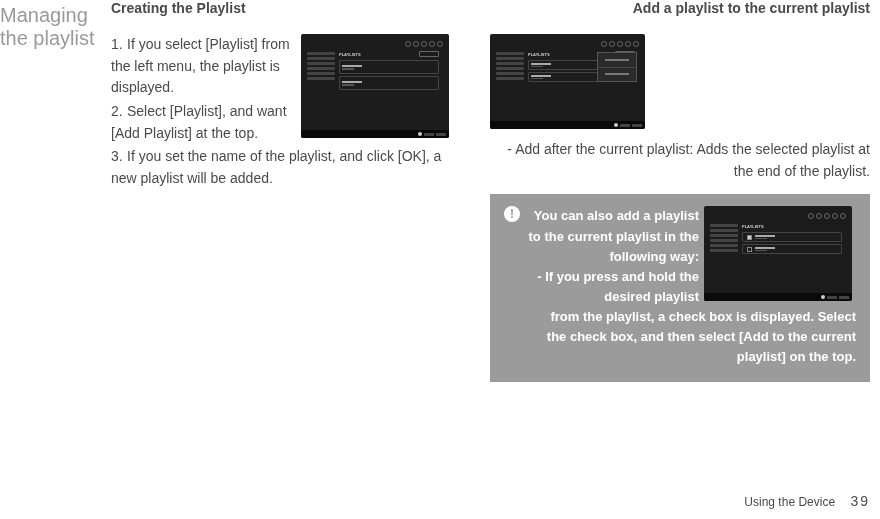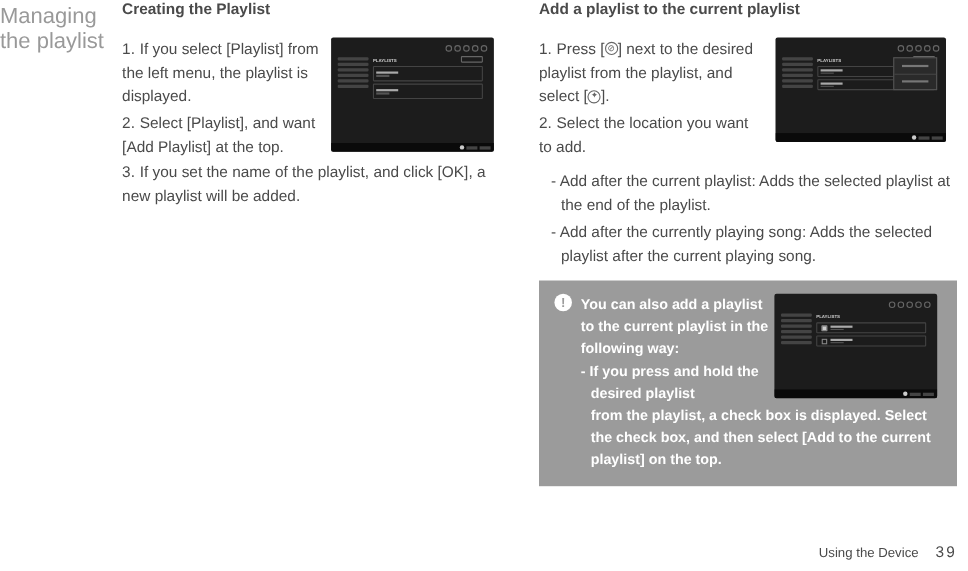--- a/index.html
+++ b/index.html
@@ -28,20 +28,21 @@
       flex: 1;
       display: flex;
       gap: 24px;
     }
     .col-left {
       width: 355px;
     }
     .col-right {
       flex: 1;
       width: 380px;
+      text-align: right;
     }
     .subheading {
       color: #4a4a4a;
       font-size: 14px;
       font-weight: 700;
       margin-bottom: 18px;
     }
     .body-text {
       color: #4a4a4a;
       font-size: 14px;
@@ -326,28 +327,20 @@
       </div>
       <div class="body-text" style="margin-top:2px;">
         <span class="li-num">3.</span><span>If you set the name of the playlist, and click [OK], a new playlist will be added.</span>
       </div>
     </div>
 
     <div class="col-right">
       <div class="subheading">Add a playlist to the current playlist</div>
 
       <div class="list-wrap-right">
-        <div class="list-text-right body-text">
-          <div>
-            <span class="li-num">1.</span><span>Press [</span><span class="icon-inline">⊘</span><span>] next to the desired playlist from the playlist, and select [</span><span class="icon-inline">✦</span><span>].</span>
-          </div>
-          <div style="margin-top:2px;">
-            <span class="li-num">2.</span><span>Select the location you want to add.</span>
-          </div>
-        </div>
 
         <div class="thumb thumb-med">
           <div class="thumb-inner">
             <div class="thumb-topbar">
               <div style="flex:1"></div>
               <div class="thumb-dot"></div>
                 <div class="thumb-dot"></div>
                 <div class="thumb-dot"></div>
                 <div class="thumb-dot"></div>
                 <div class="thumb-dot"></div>
@@ -388,23 +381,20 @@
           <div class="thumb-bottombar" style="position:absolute;bottom:0;left:0;right:0;">
             <div class="thumb-bottom-circle"></div>
               <div class="thumb-bottom-item"></div>
               <div class="thumb-bottom-item"></div>
           </div>
         </div>
       </div>
 
       <div class="body-text dash-indent">
         <span>- Add after the current playlist: Adds the selected playlist at the end of the playlist.</span>
-      </div>
-      <div class="body-text dash-indent" style="margin-top:2px;">
-        <span>- Add after the currently playing song: Adds the selected playlist after the current playing song.</span>
       </div>
 
       <div class="info-box">
         <div class="info-icon">!</div>
         <div class="info-box-content">
           <div class="info-box-text">
             <div class="info-box-text-content">
               <div>You can also add a playlist to the current playlist in the following way:</div>
               <div class="info-dash">- If you press and hold the desired playlist</div>
             </div>

